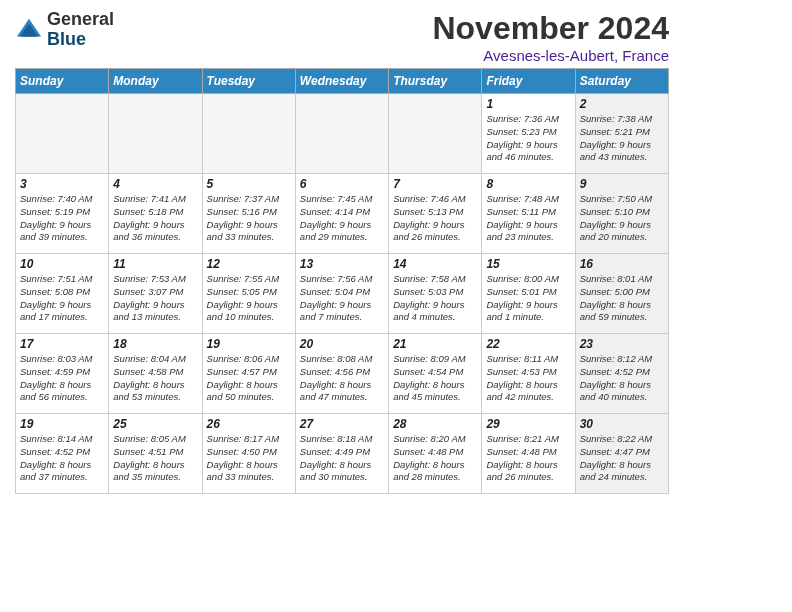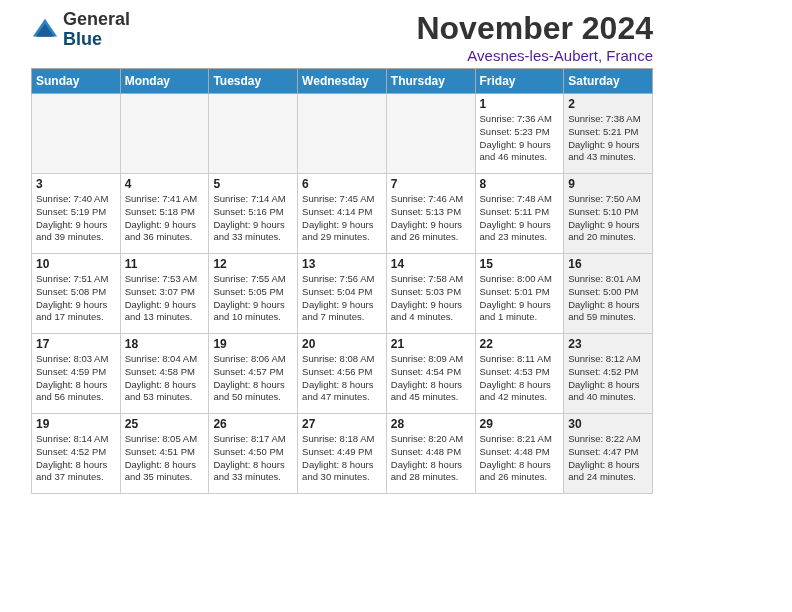--- a/index.html
+++ b/index.html
@@ -5,21 +5,21 @@
     * { margin: 0; padding: 0; box-sizing: border-box; }
     body {
       font-family: Arial, sans-serif;
       background: #fff;
       width: 792px;
       height: 612px;
       overflow: hidden;
     }
     .container {
       width: 684px;
-      padding: 10px 31px;
+      padding: 10px 15px;
     }
     .header-row {
       display: flex;
       justify-content: space-between;
       align-items: flex-start;
       margin-bottom: 4px;
     }
     .logo {
       display: flex;
       align-items: center;
@@ -45,20 +45,21 @@
       color: #333;
     }
     .location {
       font-size: 15px;
       color: #4c1d95;
     }
     table {
       width: 100%;
       border-collapse: collapse;
       table-layout: fixed;
+      font-style: italic;
     }
     th {
       background-color: #2e86c1;
       color: white;
       font-size: 12px;
       font-weight: bold;
       padding: 5px 4px;
       text-align: left;
       border: 1px solid #aaa;
     }
@@ -156,21 +157,21 @@
           </td>
           <td>
             <span class="day-num">4</span>
             <div class="day-info">Sunrise: 7:41 AM
 Sunset: 5:18 PM
 Daylight: 9 hours
 and 36 minutes.</div>
           </td>
           <td>
             <span class="day-num">5</span>
-            <div class="day-info">Sunrise: 7:14 AM
+            <div class="day-info">Sunrise: 7:37 AM
 Sunset: 5:16 PM
 Daylight: 9 hours
 and 33 minutes.</div>
           </td>
           <td>
             <span class="day-num">6</span>
             <div class="day-info">Sunrise: 7:45 AM
 Sunset: 4:14 PM
 Daylight: 9 hours
 and 29 minutes.</div>

